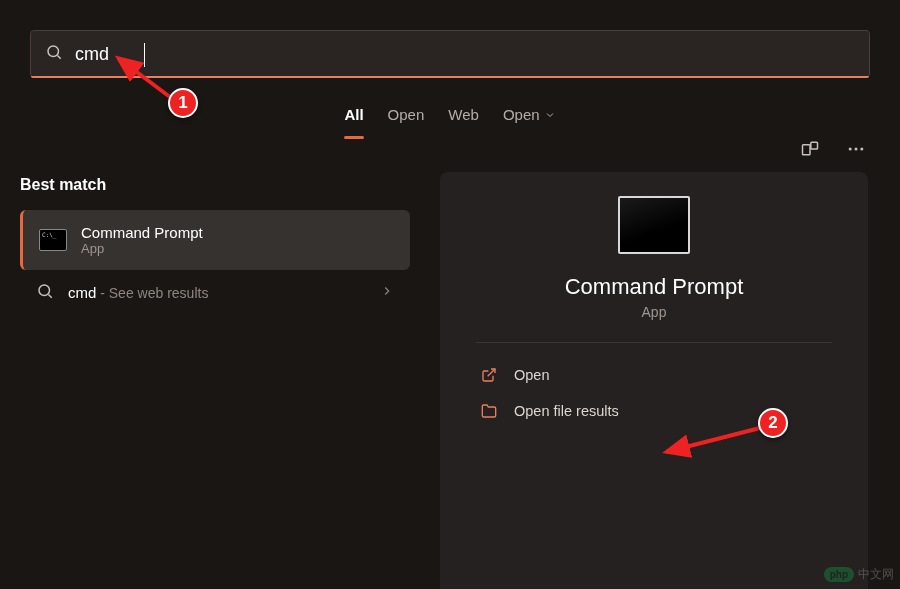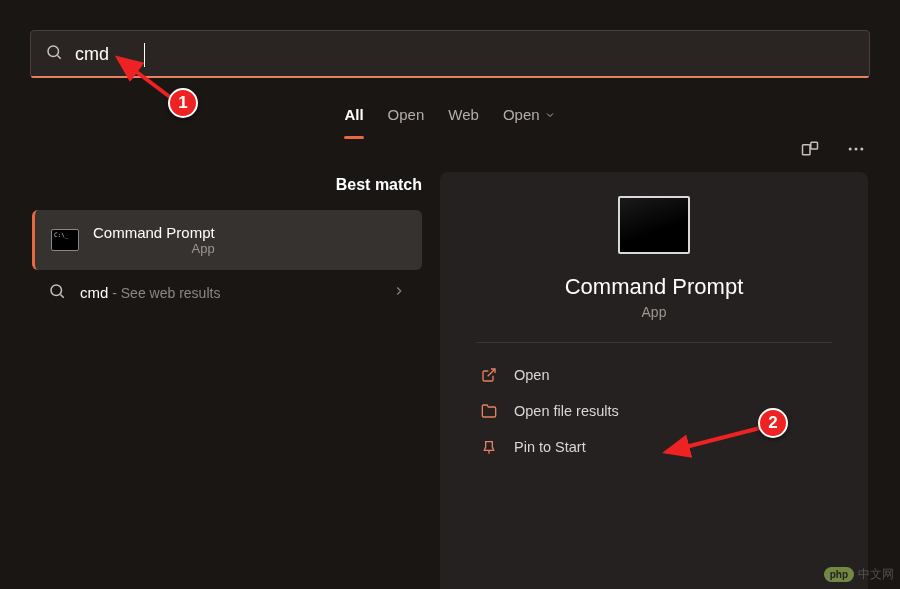--- a/index.html
+++ b/index.html
@@ -71,23 +71,22 @@
     background: #e66a3f;
     border-radius: 2px;
   }
   .tab.more { display: flex; align-items: center; gap: 4px; }
   .tabs-right { margin-left: auto; display: flex; align-items: center; gap: 22px; color: #c8c0bc; }
   .tabs-right .iconbtn { cursor: pointer; display:flex; align-items:center; justify-content:center; width:24px; height:24px;}
 
   
   .left-col {
     position: absolute;
-    left: 32px; top: 176px;
+    left: 20px; top: 176px;
     width: 390px;
-    text-align: right;
   }
   .section-title {
     font-size: 16px;
     font-weight: 600;
     color: #fff;
     margin-bottom: 16px;
   }
   .best-match-card {
     background: #363230;
     border-radius: 6px;
@@ -202,21 +201,21 @@
   .watermark {
     position: absolute;
     right: 6px; bottom: 6px;
     display: flex; align-items: center;
     gap: 4px;
     opacity: 0.5;
     font-size: 12px;
     color: #888;
   }
   .watermark .ph {
-    background: #bef264;
+    background: #15803d;
     color: #222;
     border-radius: 10px;
     padding: 2px 6px;
     font-size: 10px;
     font-weight: 700;
   }
 </style>
 </head>
 <body>
 
@@ -305,29 +304,20 @@
     <span>Open</span>
   </div>
   <div class="action-row">
     <span class="aicon">
       <svg width="16" height="16" viewBox="0 0 24 24" fill="none" stroke="currentColor" stroke-width="2">
           <path d="M22 19a2 2 0 0 1-2 2H4a2 2 0 0 1-2-2V5a2 2 0 0 1 2-2h5l2 3h9a2 2 0 0 1 2 2z"></path>
         </svg>
     </span>
     <span>Open file results</span>
   </div>
-  <div class="action-row">
-    <span class="aicon">
-      <svg width="16" height="16" viewBox="0 0 24 24" fill="none" stroke="currentColor" stroke-width="2">
-          <line x1="12" y1="17" x2="12" y2="22"></line>
-          <path d="M5 17h14l-2-5V4H7v8z"></path>
-        </svg>
-    </span>
-    <span>Pin to Start</span>
-  </div>
 </div>
 
 <svg class="arrow-svg" style="left:110px; top:50px;" width="80" height="60">
   <defs>
       <marker id="ah1" markerWidth="8" markerHeight="8" refX="6" refY="3" orient="auto">
         <polygon points="0 0, 7 3, 0 6" fill="#e22"></polygon>
       </marker>
     </defs>
   <line x1="64" y1="50" x2="8" y2="8" stroke="#e22" stroke-width="4" marker-end="url(#ah1)"></line>
 </svg>

